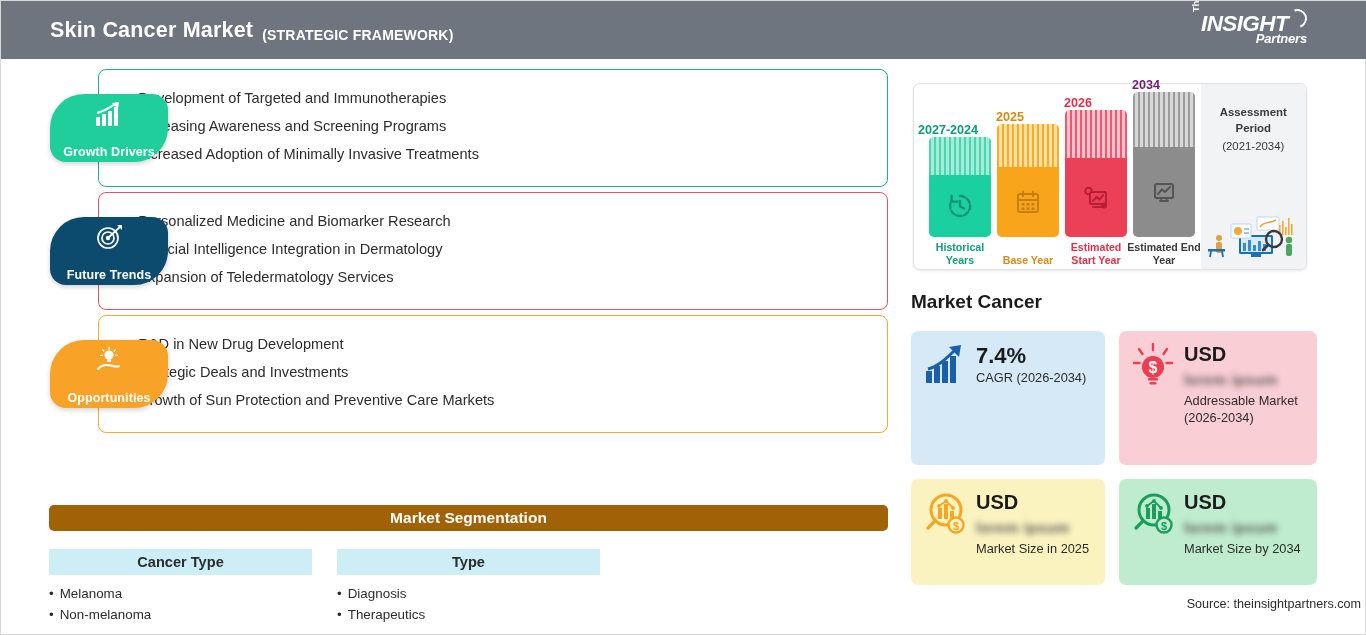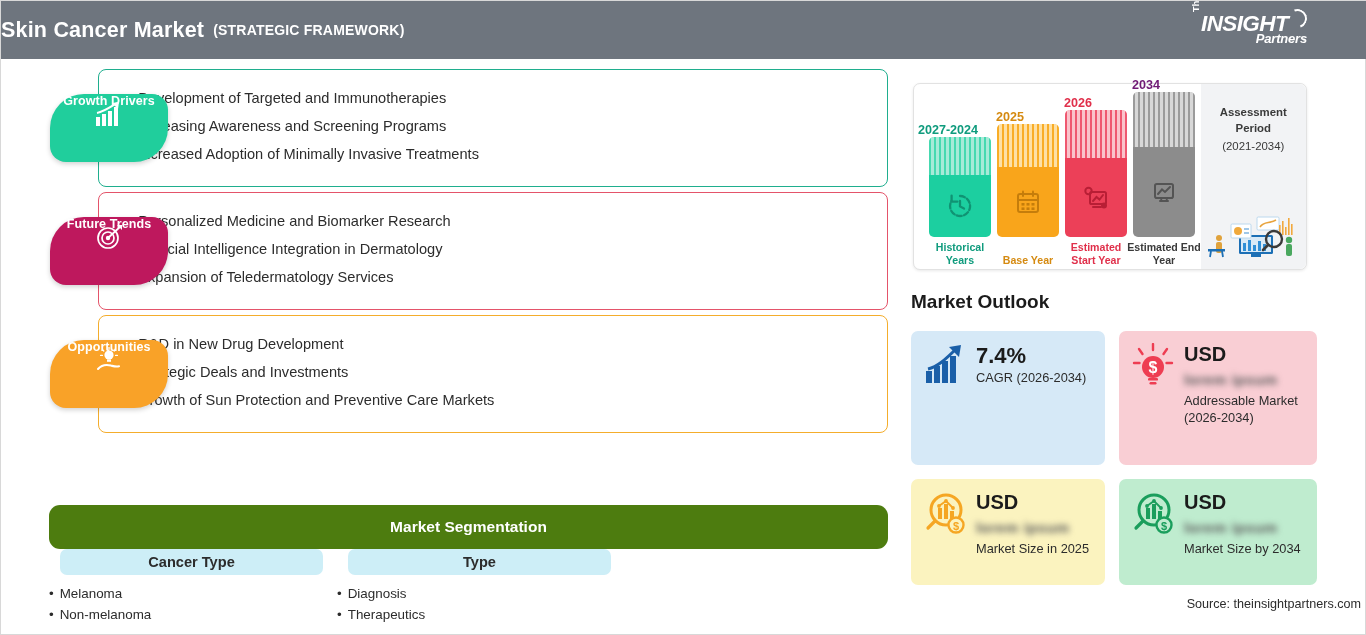--- a/index.html
+++ b/index.html
@@ -17,21 +17,22 @@
   }
 
   
   .header {
     position: absolute; left: 0; top: 0;
     width: 1366px; height: 58px;
     background: #6e757e;
     display: flex; align-items: center;
   }
   .header-title-wrap {
-    display: flex; align-items: center; gap: 9px;
+    display: flex; align-items: flex-end; gap: 9px;
+    margin-left: 49px;
   }
   .header-title {
     color: #ffffff; font-size: 21.5px; font-weight: bold;
     letter-spacing: .2px;
   }
   .header-sub {
     color: #ffffff; font-size: 14px; font-weight: bold;
     letter-spacing: .2px;
   }
   .logo {
@@ -77,27 +78,27 @@
   }
   .strip-card.green  { border: 1.3px solid #1fae8e; }
   .strip-card.red    { border: 1.3px solid #e4546a; }
   .strip-card.orange { border: 1.3px solid #f4ad2c; }
 
   .badge {
     position: absolute; left: 49px;
     width: 118px; height: 68px;
     border-radius: 34px 16px 34px 16px;
     display: flex; flex-direction: column;
-    align-items: center; justify-content: flex-start;
-    padding-bottom: 11px;
+    align-items: center; justify-content: flex-end;
+    padding-bottom: 3px;
     box-shadow: 0 2px 5px rgba(0,0,0,.18);
     z-index: 4;
   }
   .badge.green  { background: #20ce9c; }
-  .badge.red    { background: #be185d; }
+  .badge.red    { background: #0c4a6e; }
   .badge.orange { background: #f9a228; }
   .badge-label {
     color: #ffffff; font-size: 12.5px; font-weight: bold;
     letter-spacing: .1px; white-space: nowrap;
   }
   .badge-icon {
     position: absolute; top: 7px; left: 50%;
     transform: translateX(-50%);
     width: 30px; height: 26px;
   }
@@ -106,34 +107,34 @@
   .bullet {
     display: flex; align-items: flex-start;
     font-size: 14.6px; color: #2c2c2c;
     line-height: 28px;
   }
   .bullet .dot { margin-right: 8px; font-size: 15px; line-height: 28px; }
 
   
   .seg-header {
     position: absolute; left: 48px; top: 446px;
-    width: 839px; height: 44px;
-    background: #4d7c0f; border-radius: 11px;
+    width: 839px; height: 26px;
+    background: #a16207; border-radius: 5px;
     display: flex; align-items: center; justify-content: center;
   }
   .seg-header span {
     color: #ffffff; font-size: 15.5px; font-weight: bold;
   }
   .seg-col { position: absolute; top: 490px; }
   .seg-col.c1 { left: 48px; }
   .seg-col.c2 { left: 336px; }
   .seg-pill {
     width: 263px; height: 26px;
-    background: #cdeef7; border-radius: 7px;
-    display: flex; align-items: center; justify-content: center; margin-left: 11px;
+    background: #cdeef7; border-radius: 1px;
+    display: flex; align-items: center; justify-content: center;
   }
   .seg-pill span { font-size: 14.6px; font-weight: bold; color: #2c2c2c; }
   .seg-items { margin-top: 8px; }
   .seg-item {
     display: flex; align-items: flex-start;
     font-size: 13.4px; color: #2c2c2c; line-height: 21px;
   }
   .seg-item .dot { margin-right: 6px; }
 
   
@@ -497,21 +498,21 @@
             <circle cx="14" cy="39" r="3"></circle>
               <rect x="11" y="43" width="6" height="11" rx="2"></rect>
           </g>
           <rect x="3" y="50" width="17" height="2.5" fill="#1c6fb5"></rect>
           <line x1="6" y1="52" x2="5" y2="58" stroke="#1c6fb5" stroke-width="1.8"></line>
           <line x1="17" y1="52" x2="18" y2="58" stroke="#1c6fb5" stroke-width="1.8"></line>
         </svg>
       </div>
     </div>
 
-    <div class="outlook-title">Market Outlook</div>
+    <div class="outlook-title">Market Cancer</div>
 
     <div class="card cagr">
       <div class="card-row">
         <svg class="card-icon" viewBox="0 0 44 44">
           <g fill="#1a5fa8">
             <rect x="3" y="28" width="6" height="12"></rect>
             <rect x="11" y="23" width="6" height="17"></rect>
             <rect x="19" y="18" width="6" height="22"></rect>
             <rect x="27" y="13" width="6" height="27"></rect>
           </g>

